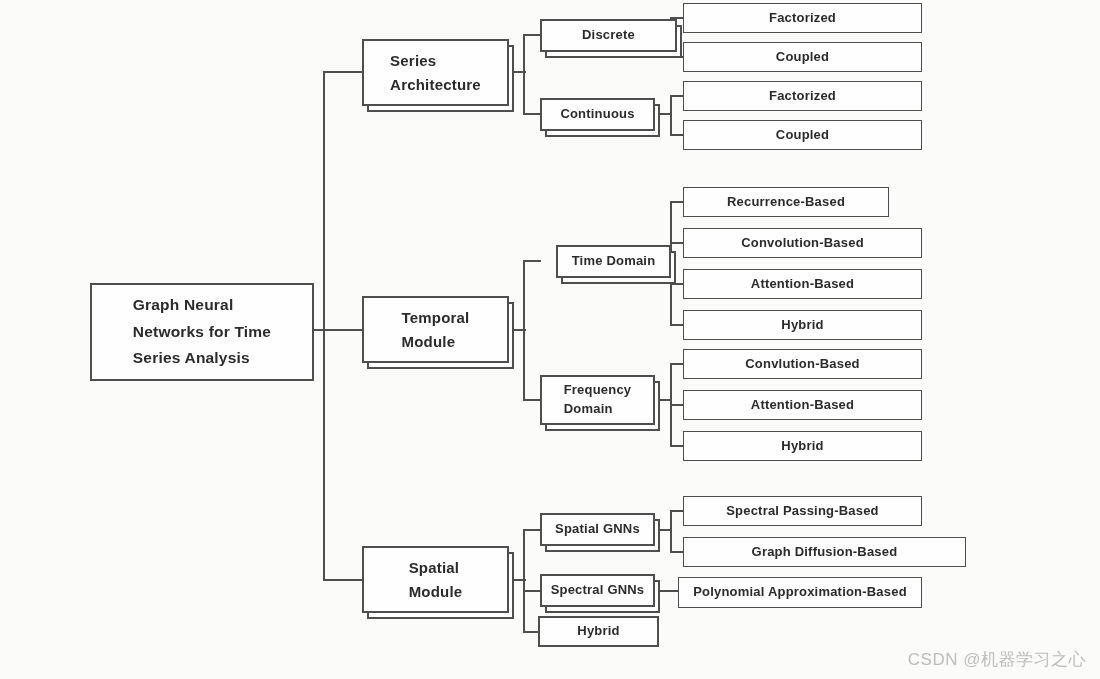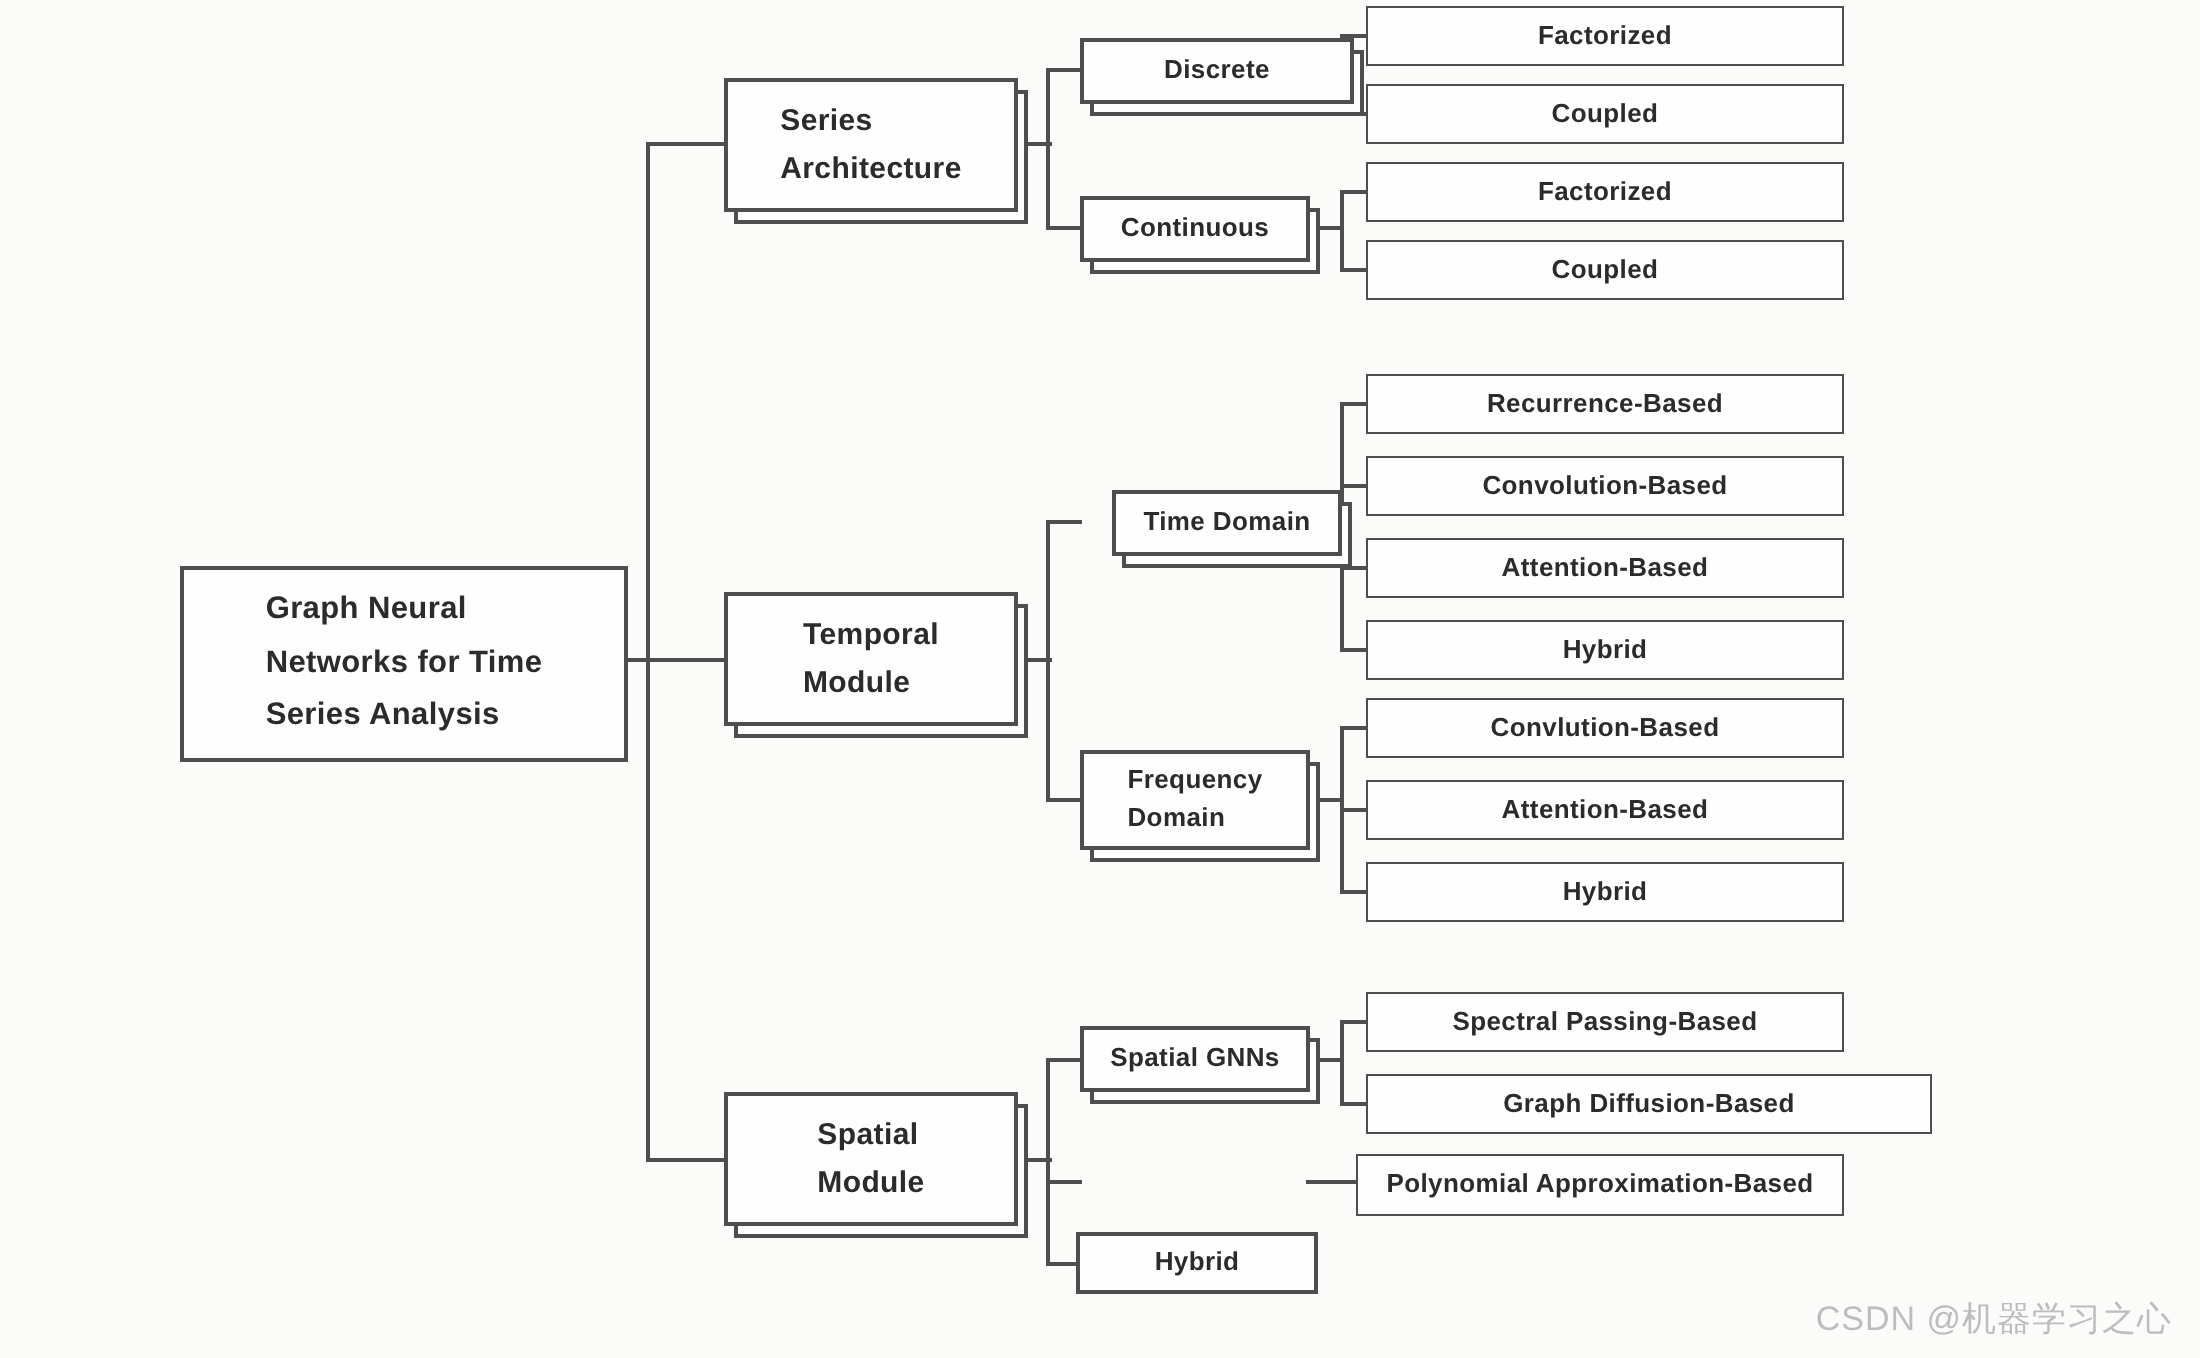--- a/index.html
+++ b/index.html
@@ -108,28 +108,29 @@
 Module</div>
   <div class="box branch stacked" style="left:362px;top:546px;width:147px;height:67px;">Spatial
 Module</div>
 
   <div class="box mid stacked" style="left:540px;top:19px;width:137px;height:33px;">Discrete</div>
   <div class="box mid stacked" style="left:540px;top:98px;width:115px;height:33px;">Continuous</div>
   <div class="box mid stacked" style="left:540px;top:245px;width:115px;height:33px;margin-left:16px;">Time Domain</div>
   <div class="box mid stacked" style="left:540px;top:375px;width:115px;height:50px;">Frequency
 Domain</div>
   <div class="box mid stacked" style="left:540px;top:513px;width:115px;height:33px;">Spatial GNNs</div>
+  <div class="box mid stacked" style="left:540px;top:574px;width:115px;height:33px;">Spectral GNNs</div>
   <div class="box mid" style="left:538px;top:616px;width:121px;height:31px;">Hybrid</div>
 
   <div class="box leaf" style="left:683px;top:3px;width:239px;height:30px;">Factorized</div>
   <div class="box leaf" style="left:683px;top:42px;width:239px;height:30px;">Coupled</div>
   <div class="box leaf" style="left:683px;top:81px;width:239px;height:30px;">Factorized</div>
   <div class="box leaf" style="left:683px;top:120px;width:239px;height:30px;">Coupled</div>
 
-  <div class="box leaf" style="left:683px;top:187px;width:239px;height:30px;">Recurrence-Based</div>
+  <div class="box leaf" style="left:683px;top:187px;width:206px;height:30px;">Recurrence-Based</div>
   <div class="box leaf" style="left:683px;top:228px;width:239px;height:30px;">Convolution-Based</div>
   <div class="box leaf" style="left:683px;top:269px;width:239px;height:30px;">Attention-Based</div>
   <div class="box leaf" style="left:683px;top:310px;width:239px;height:30px;">Hybrid</div>
   <div class="box leaf" style="left:683px;top:349px;width:239px;height:30px;">Convlution-Based</div>
   <div class="box leaf" style="left:683px;top:390px;width:239px;height:30px;">Attention-Based</div>
   <div class="box leaf" style="left:683px;top:431px;width:239px;height:30px;">Hybrid</div>
 
   <div class="box leaf" style="left:683px;top:496px;width:239px;height:30px;">Spectral Passing-Based</div>
   <div class="box leaf" style="left:683px;top:537px;width:283px;height:30px;">Graph Diffusion-Based</div>
   <div class="box leaf" style="left:678px;top:577px;width:244px;height:31px;">Polynomial Approximation-Based</div>

